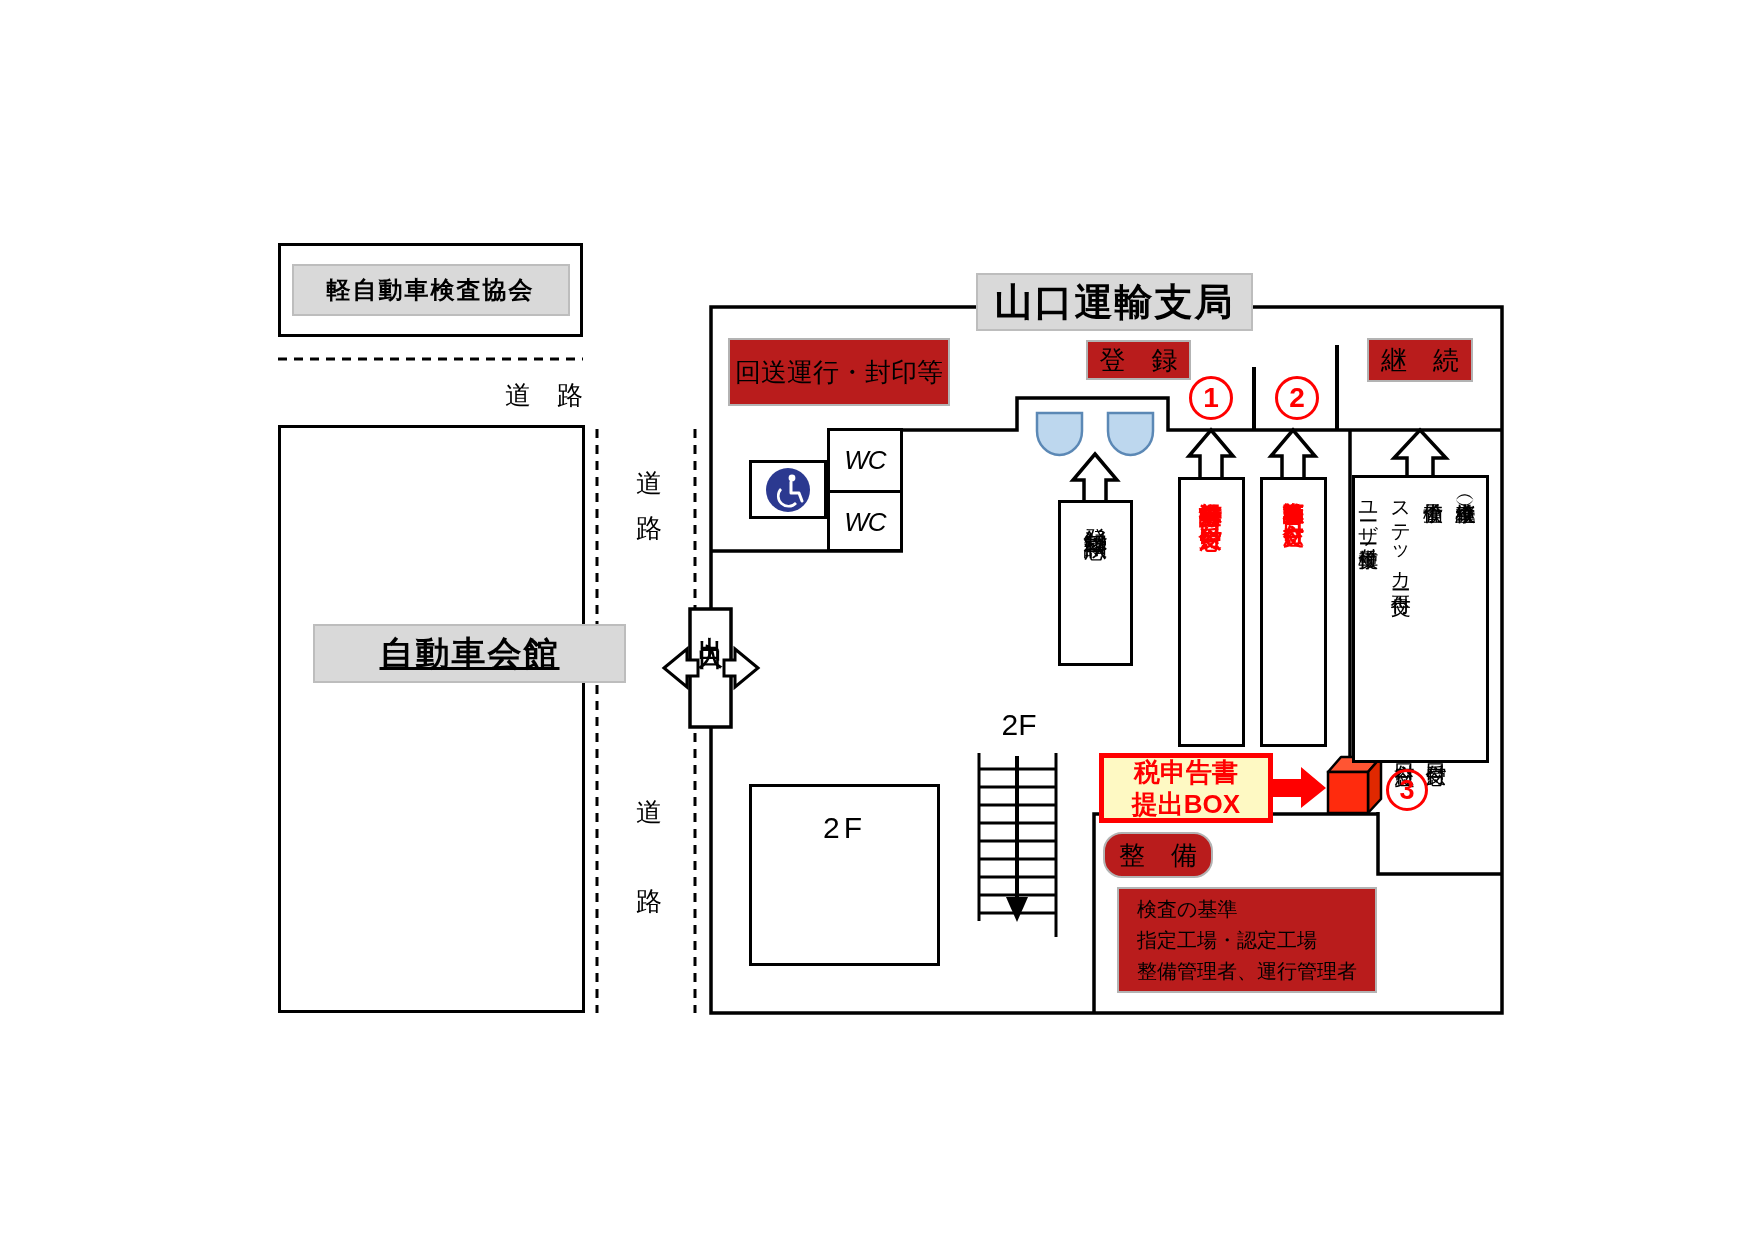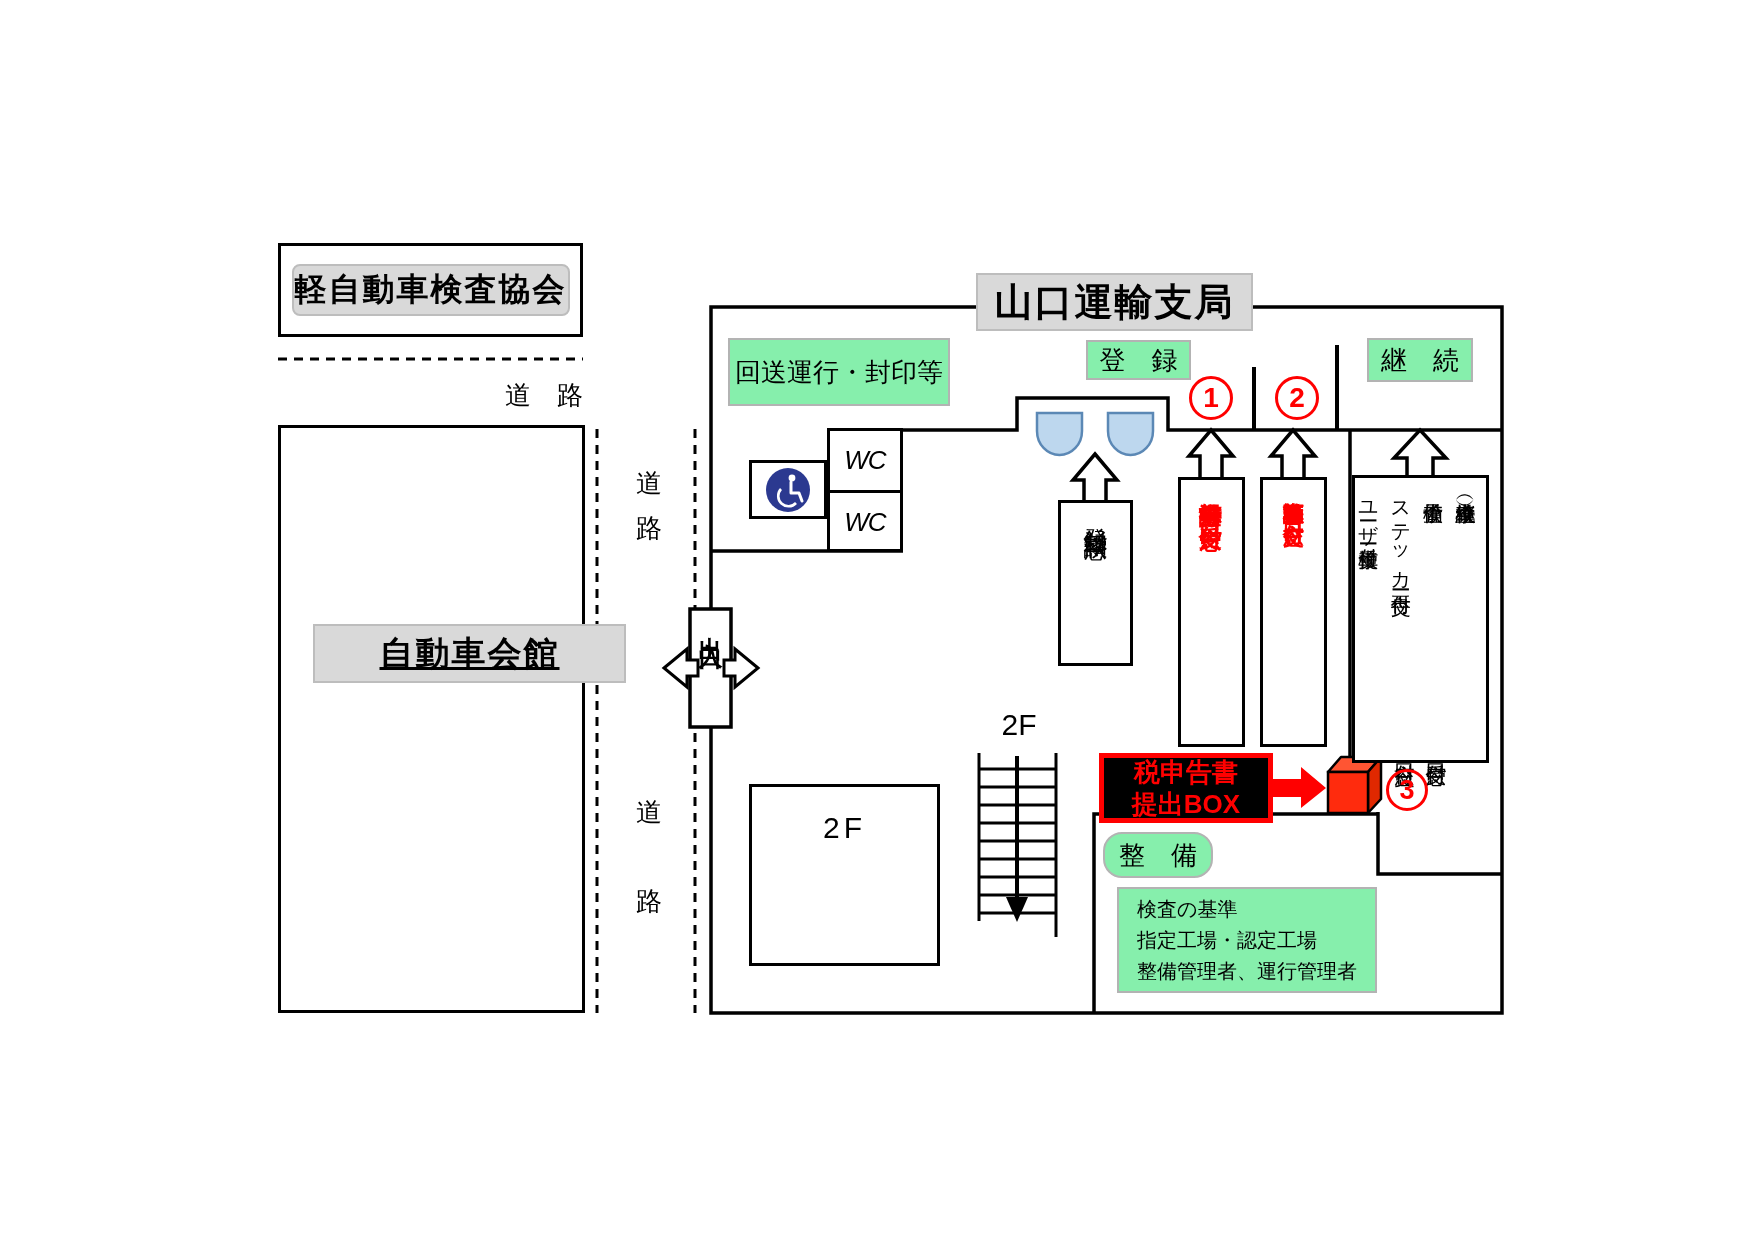--- a/index.html
+++ b/index.html
@@ -1,21 +1,21 @@
 <!DOCTYPE html>
 <html><head>
 <meta charset="utf-8">
 <style>
   html,body{margin:0;padding:0;background:#fff;}
   #canvas{position:relative;width:1754px;height:1240px;background:#fff;overflow:hidden;
           font-family:"Liberation Sans",sans-serif;color:#000;}
   .abs{position:absolute;box-sizing:border-box;}
   .center{display:flex;align-items:center;justify-content:center;}
   .box-black{border:3px solid #000;background:#fff;}
-  .box-gray{border:2px solid #b3b3b3;background:#86efac;}
+  .box-gray{border:2px solid #b3b3b3;background:#b91c1c;}
   .label-gray{background:#d9d9d9;border:2px solid #bdbdbd;}
   .vtext{writing-mode:vertical-rl;}
   .pre{white-space:pre-line;}
   .red{color:#ff0000;}
   .bold{font-weight:bold;}
   .circled{border:3px solid #ff0000;border-radius:50%;color:#ff0000;font-weight:bold;
            display:flex;align-items:center;justify-content:center;background:transparent;}
   svg{position:absolute;left:0;top:0;}
 </style>
 </head>
@@ -75,21 +75,21 @@
     <polygon points="1272,779 1301,779 1301,767 1326,788 1301,808 1301,797 1272,797" fill="#ff0000"></polygon>
 
     <g>
       <polygon points="1328,772 1341,757 1381,757 1368,772" fill="#ff5533" stroke="#000" stroke-width="2.5" stroke-linejoin="round"></polygon>
       <polygon points="1368,772 1381,757 1381,799 1368,813" fill="#e02800" stroke="#000" stroke-width="2.5" stroke-linejoin="round"></polygon>
       <rect x="1328" y="772" width="40" height="41" fill="#ff2b0d" stroke="#000" stroke-width="2.5"></rect>
     </g>
   </svg>
 
   <div class="abs box-black center" style="left:278px;top:243px;width:305px;height:94px;border-width:3px;">
-    <div class="label-gray center bold" style="width:274px;height:48px;font-size:32px;letter-spacing:2px;border-radius:8px;">軽自動車検査協会</div>
+    <div class="label-gray center bold" style="width:274px;height:48px;font-size:24px;letter-spacing:2px;">軽自動車検査協会</div>
   </div>
 
   <div class="abs" style="left:278px;top:378px;width:305px;text-align:right;font-size:26px;">道　路</div>
 
   <div class="abs box-black" style="left:278px;top:425px;width:307px;height:588px;border-width:3px;">
     <div class="label-gray center bold abs" style="left:32px;top:196px;width:313px;height:59px;font-size:34px;letter-spacing:2px;text-decoration:underline;">自動車会館</div>
   </div>
 
   <div class="abs" style="left:634px;top:466px;width:30px;text-align:center;font-size:26px;">道</div>
   <div class="abs" style="left:634px;top:511px;width:30px;text-align:center;font-size:26px;">路</div>
@@ -133,21 +133,21 @@
 
   <div class="abs box-black" style="left:1352px;top:475px;width:137px;height:288px;">
     <span class="vtext pre abs" style="right:4px;top:10px;font-size:20px;line-height:1.62;">継続検査（車検）
 予備検査
 ステッカー再交付
 ユーザー車検受付</span>
     <span class="vtext pre abs" style="left:50%;transform:translateX(-50%);bottom:12px;font-size:21px;line-height:1.5;">受付窓口
 交付窓口</span>
   </div>
 
-  <div class="abs center pre red bold" style="left:1099px;top:753px;width:174px;height:70px;border:5px solid #ff0000;background:#000000;font-size:26px;line-height:1.25;text-align:center;">税申告書
+  <div class="abs center pre red bold" style="left:1099px;top:753px;width:174px;height:70px;border:5px solid #ff0000;background:#fef9c3;font-size:26px;line-height:1.25;text-align:center;">税申告書
 提出BOX</div>
   <div class="abs circled" style="left:1386px;top:769px;width:42px;height:42px;font-size:27px;">3</div>
 
   <div class="abs box-gray center" style="left:1103px;top:832px;width:110px;height:46px;font-size:26px;border-radius:19px;">整　備</div>
   <div class="abs box-gray center pre" style="left:1117px;top:887px;width:260px;height:106px;font-size:20px;line-height:1.55;text-align:left;">検査の基準
 指定工場・認定工場
 整備管理者、運行管理者</div>
 
   <div class="abs box-black" style="left:749px;top:784px;width:191px;height:182px;text-align:center;">
     <div style="margin-top:24px;font-size:30px;letter-spacing:4px;">2F</div>

